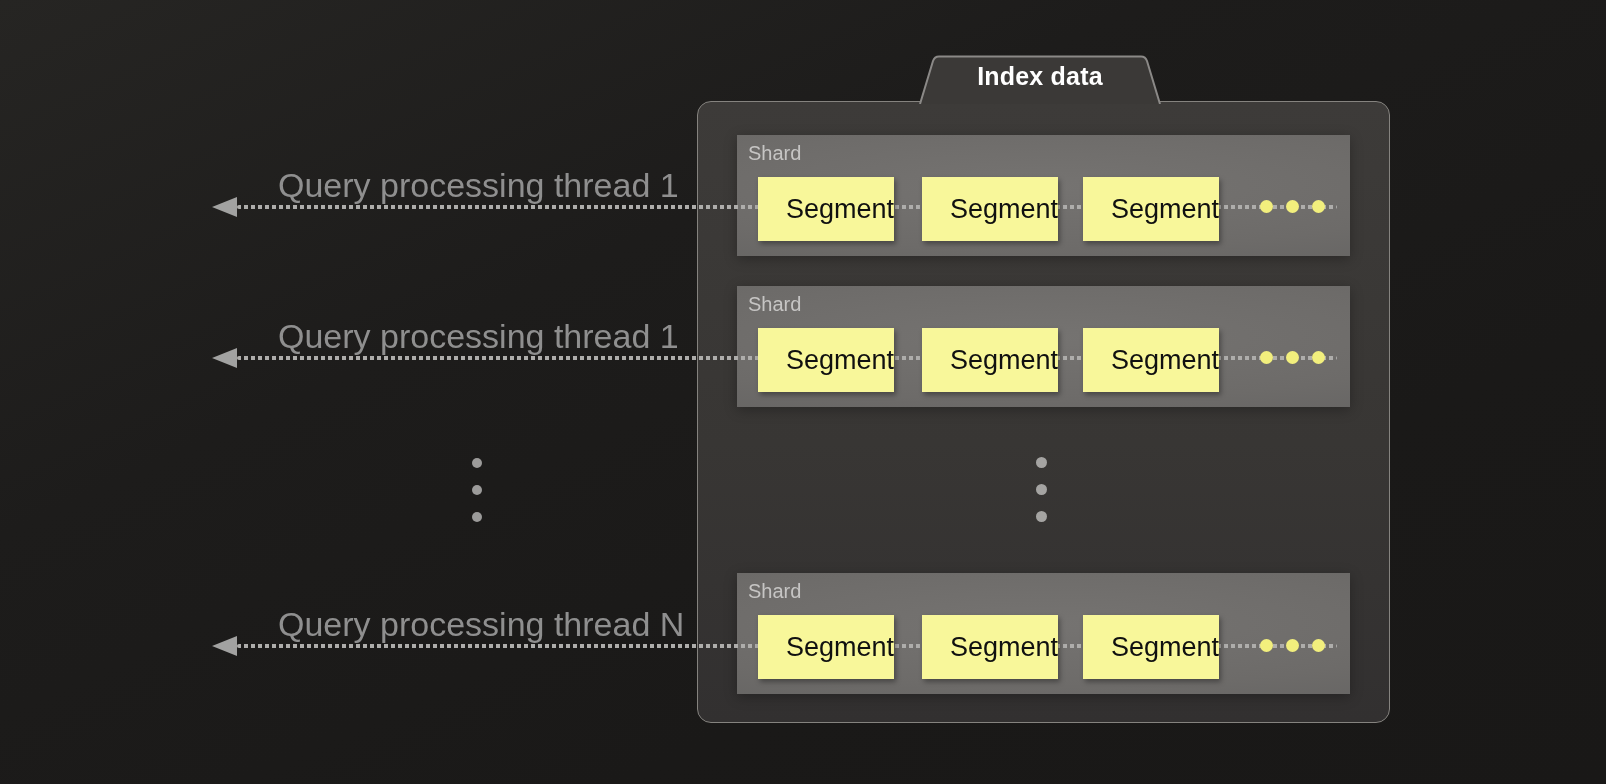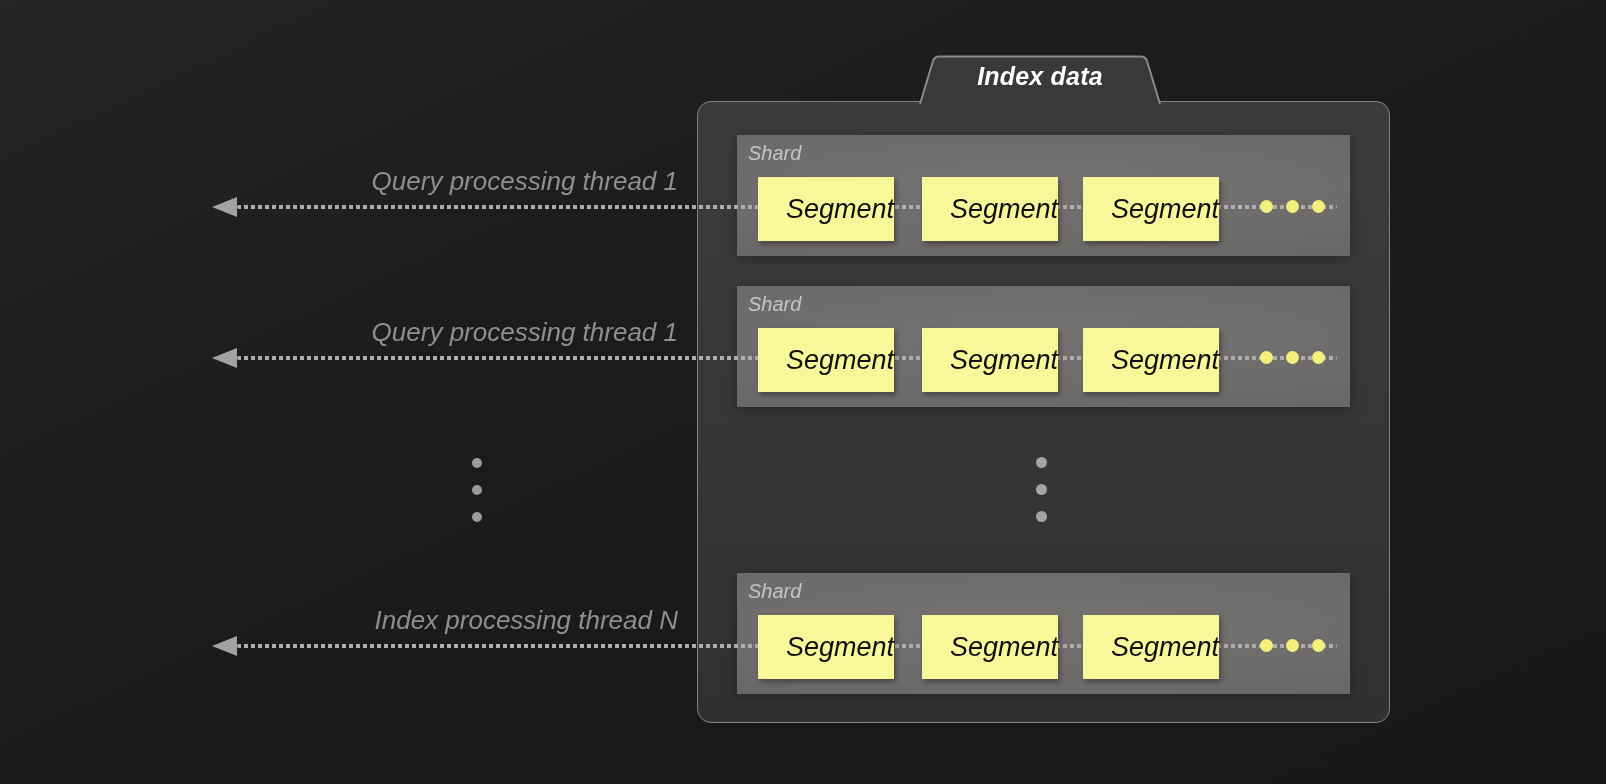--- a/index.html
+++ b/index.html
@@ -1,21 +1,21 @@
 <!DOCTYPE html>
 <html><head>
 <meta charset="utf-8">
 <style>
   * { margin: 0; padding: 0; box-sizing: border-box; }
   html, body { width: 1606px; height: 784px; overflow: hidden; }
   body {
     font-family: "Liberation Sans", "DejaVu Sans", sans-serif;
     background: linear-gradient(155deg, #262523 0%, #1d1c1b 35%, #1a1918 70%, #191817 100%);
   }
-  .canvas { position: relative; width: 1606px; height: 784px; font-style: italic; }
+  .canvas { position: relative; width: 1606px; height: 784px; }
 
   
   .panel {
     position: absolute; left: 697px; top: 101px; width: 693px; height: 622px;
     border: 1.5px solid #85837f; border-radius: 14px;
     background: linear-gradient(180deg, #3d3b39 0%, #383634 55%, #323030 100%);
   }
   .tab-shape { position: absolute; left: 917px; top: 54px; width: 246px; height: 50px; }
   .tab-label {
     position: absolute; left: 917px; top: 62px; width: 246px;
@@ -42,22 +42,22 @@
     border-radius: 2px;
   }
   .flow-line.r1 { top: 205px; } .flow-line.r2 { top: 356px; } .flow-line.r3 { top: 644px; }
   .arrowhead {
     position: absolute; left: 212px; width: 0; height: 0;
     border-top: 10px solid transparent; border-bottom: 10px solid transparent;
     border-right: 25px solid #a2a2a1;
   }
   .arrowhead.r1 { top: 197px; } .arrowhead.r2 { top: 348px; } .arrowhead.r3 { top: 636px; }
   .thread-label {
-    position: absolute; left: 278px; width: 400px; text-align: right;
-    color: #8f8f8f; font-size: 26px; font-weight: 400; white-space: nowrap;
+    position: absolute; left: 278px; width: 400px; text-align: left;
+    color: #8f8f8f; font-size: 34px; font-weight: 400; white-space: nowrap;
   }
   .thread-label.r1 { top: 166px; } .thread-label.r2 { top: 317px; } .thread-label.r3 { top: 605px; }
 
   
   .segment {
     position: absolute; width: 136px; height: 64px;
     background: #f8f79a; color: #101010;
     font-size: 27px; font-weight: 400; text-align: right; line-height: 64px;
     box-shadow: 2px 3px 5px rgba(0,0,0,0.35);
   }
@@ -104,21 +104,21 @@
   <div class="flow-line r1"></div>
   <div class="flow-line r2"></div>
   <div class="flow-line r3"></div>
 
   <div class="arrowhead r1"></div>
   <div class="arrowhead r2"></div>
   <div class="arrowhead r3"></div>
 
   <div class="thread-label r1">Query processing thread 1</div>
   <div class="thread-label r2">Query processing thread 1</div>
-  <div class="thread-label r3">Index processing thread N</div>
+  <div class="thread-label r3">Query processing thread N</div>
 
   <div class="segment s1 r1">Segment</div>
   <div class="segment s2 r1">Segment</div>
   <div class="segment s3 r1">Segment</div>
 
   <div class="segment s1 r2">Segment</div>
   <div class="segment s2 r2">Segment</div>
   <div class="segment s3 r2">Segment</div>
 
   <div class="segment s1 r3">Segment</div>

